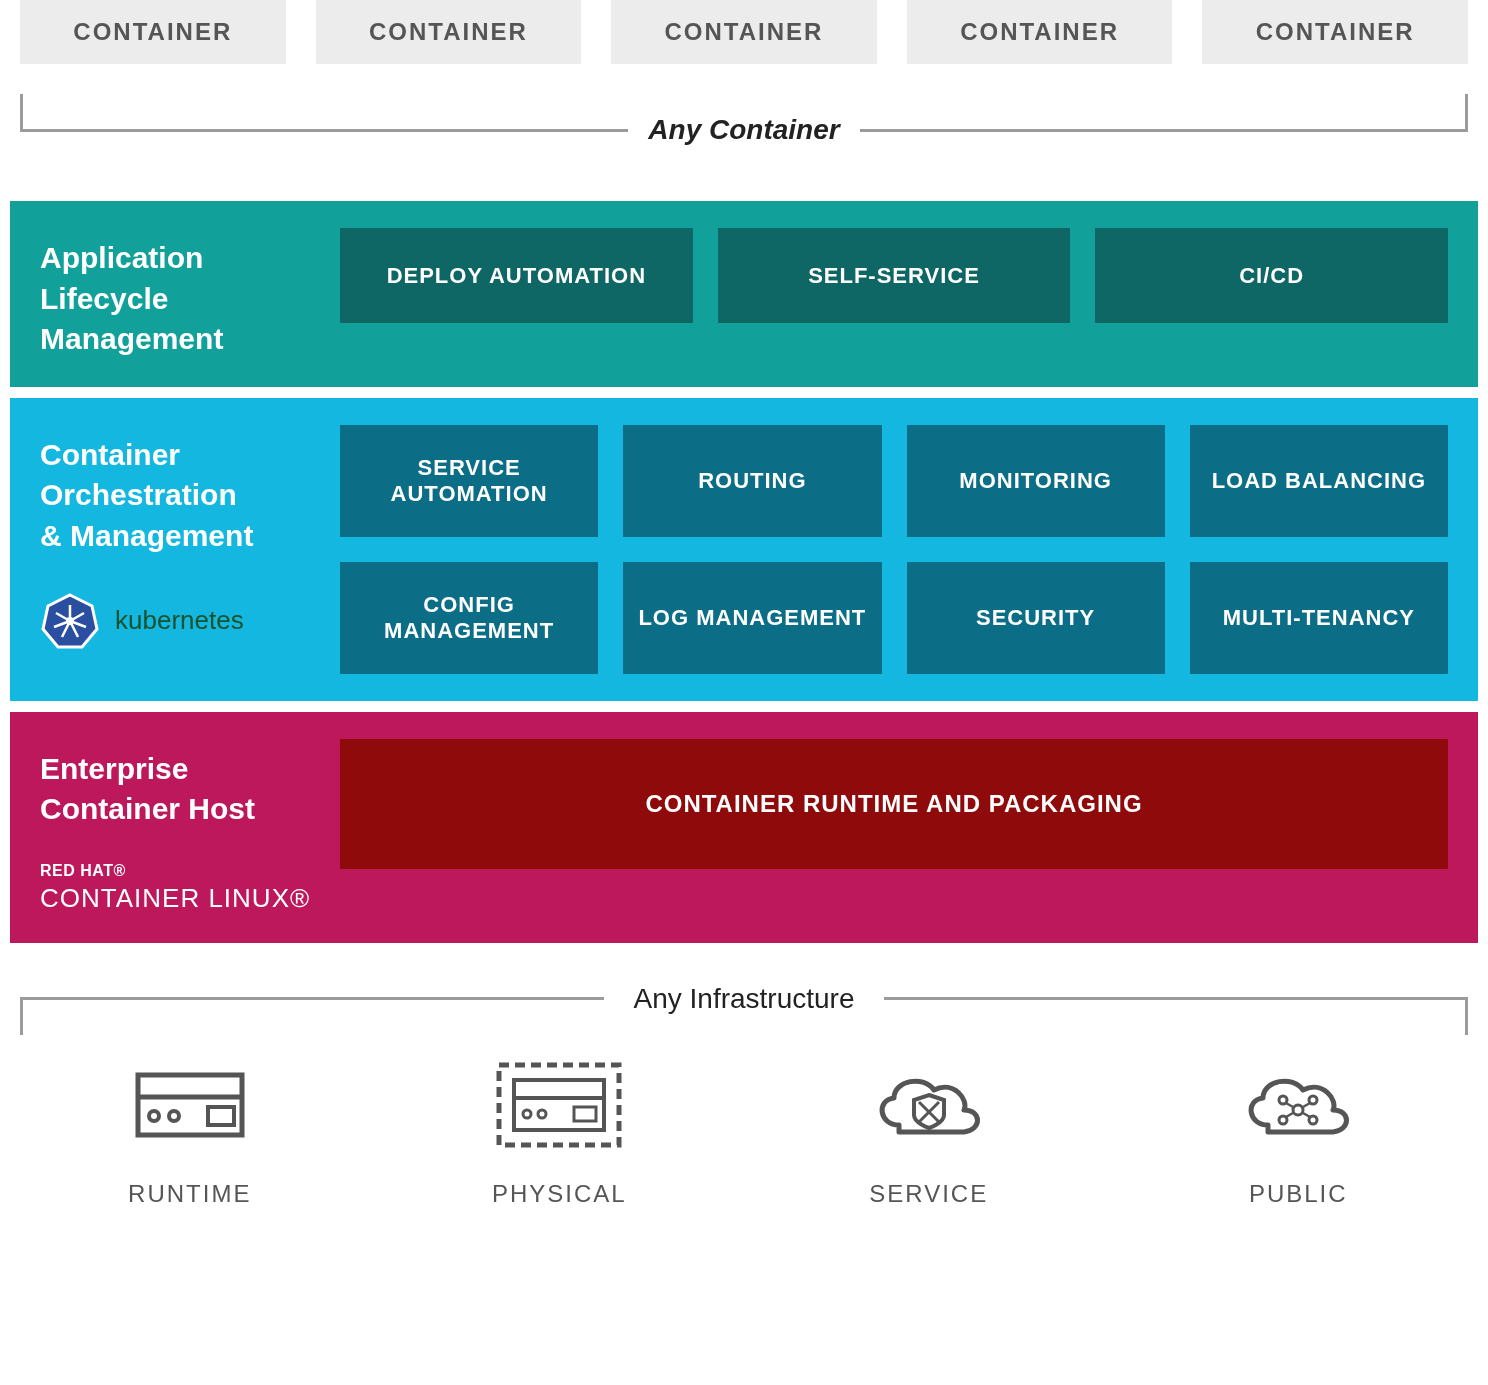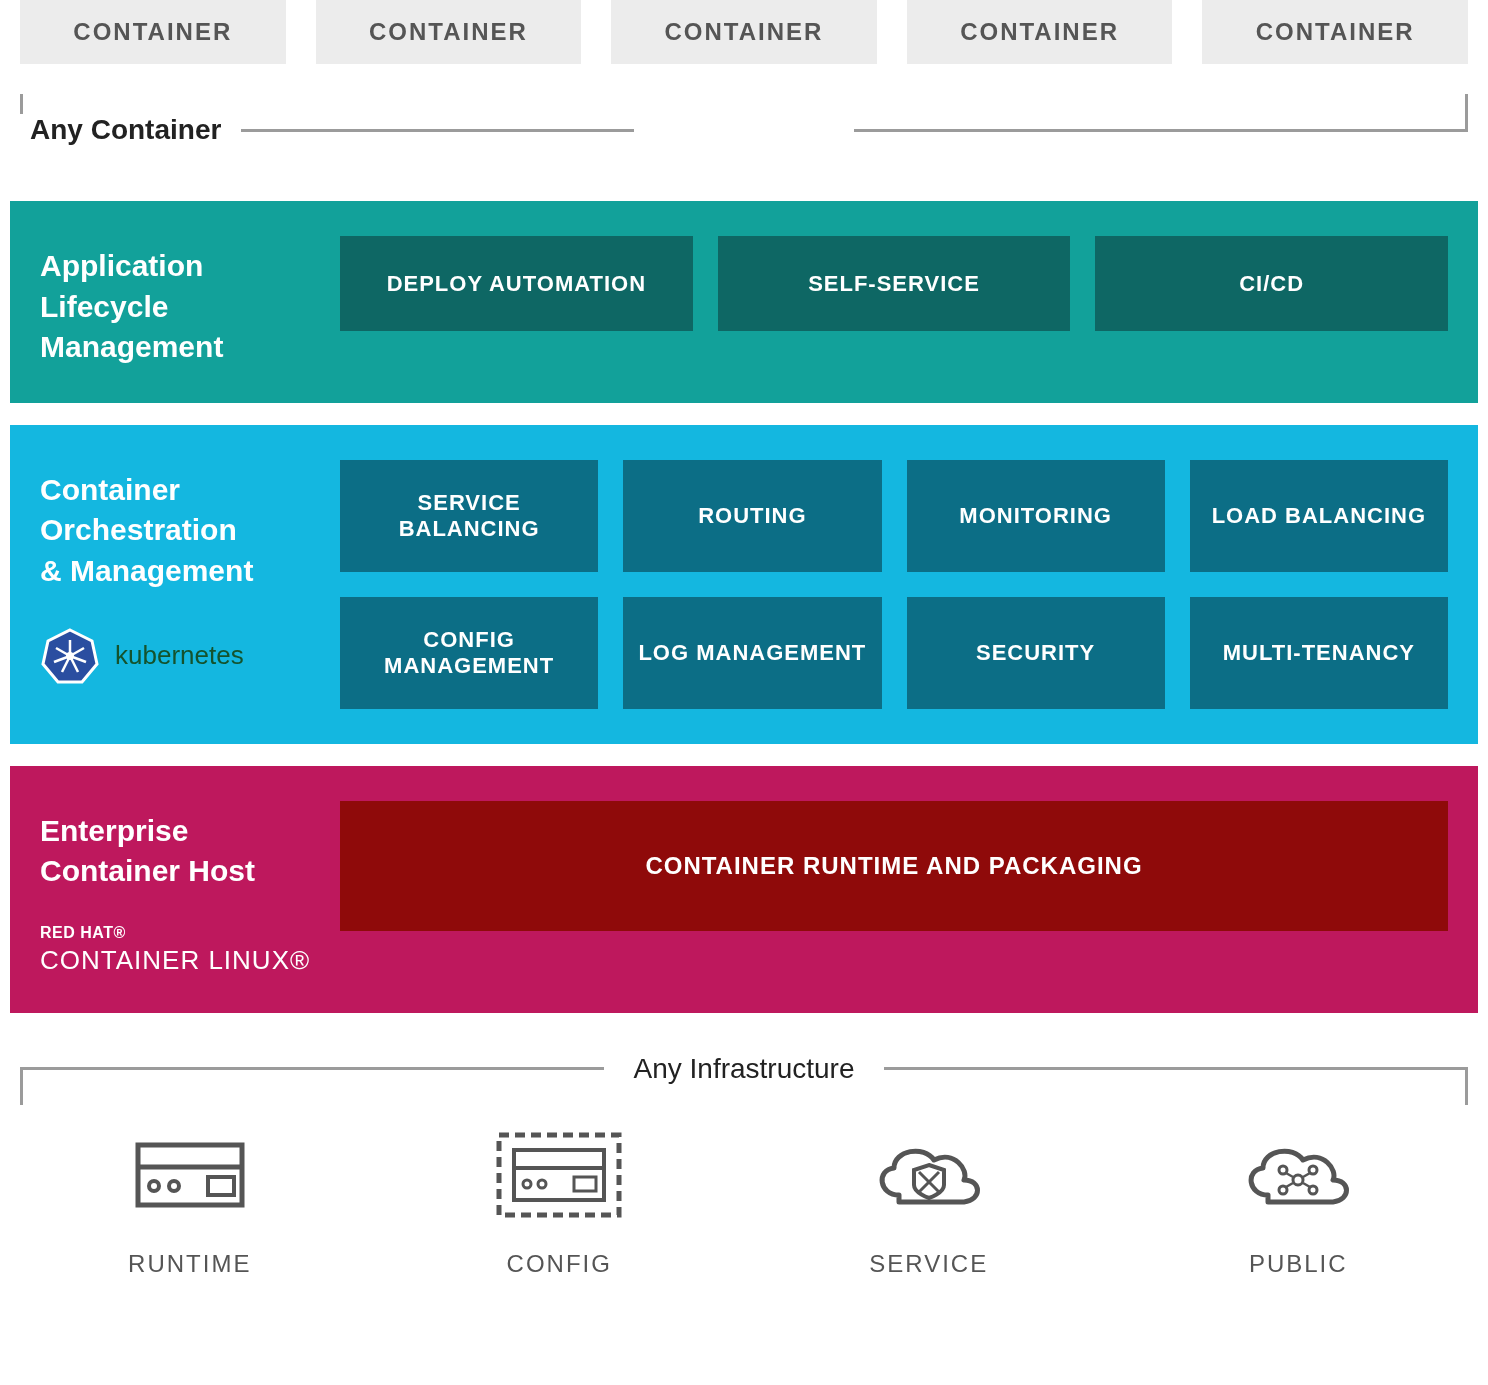--- a/index.html
+++ b/index.html
@@ -20,22 +20,23 @@
   background: #ececec;
   color: #555;
   font-weight: 600;
   letter-spacing: 2px;
   font-size: 24px;
   text-align: center;
   padding: 18px 0;
 }
 .bracket-label {
   position: relative;
-  text-align: left;
+  text-align: center;
   margin-bottom: 55px;
+  font-style: italic;
 }
 .bracket-label .line {
   position: absolute;
   top: 50%;
   border-top: 3px solid #9b9b9b;
   width: calc(50% - 120px);
   height: 18px;
 }
 .bracket-label .line.left {
   left: 10px;
@@ -104,22 +105,22 @@
   background: #fff;
   padding: 0 20px;
   font-size: 28px;
   font-weight: 400;
   color: #222;
   position: relative;
   z-index: 1;
 }
 .layer {
   display: flex;
-  padding: 35px 30px;
-  margin-bottom: 22px;
+  padding: 27px 30px;
+  margin-bottom: 11px;
 }
 .layer-title {
   width: 300px;
   color: #fff;
   font-size: 30px;
   font-weight: 600;
   line-height: 1.35;
   padding-top: 10px;
   flex-shrink: 0;
 }
@@ -249,21 +250,21 @@
           <line x1="30" y1="30" x2="22" y2="46"></line>
           <line x1="30" y1="30" x2="14" y2="36"></line>
           <line x1="30" y1="30" x2="16" y2="22"></line>
         </g>
       </svg>
       <span>kubernetes</span>
     </div>
   </div>
   <div class="layer-content">
     <div class="feature-row">
-      <div class="feature-box">SERVICE BALANCING</div>
+      <div class="feature-box">SERVICE AUTOMATION</div>
       <div class="feature-box">ROUTING</div>
       <div class="feature-box">MONITORING</div>
       <div class="feature-box">LOAD BALANCING</div>
     </div>
     <div class="feature-row">
       <div class="feature-box">CONFIG MANAGEMENT</div>
       <div class="feature-box">LOG MANAGEMENT</div>
       <div class="feature-box">SECURITY</div>
       <div class="feature-box">MULTI-TENANCY</div>
     </div>
@@ -309,21 +310,21 @@
     <div class="icon-wrap">
       <svg width="130" height="90" viewBox="0 0 130 90">
         <rect x="5" y="5" width="120" height="80" fill="none" stroke="#555" stroke-width="5" stroke-dasharray="10,6"></rect>
         <rect x="20" y="20" width="90" height="50" fill="none" stroke="#555" stroke-width="4"></rect>
         <line x1="20" y1="38" x2="110" y2="38" stroke="#555" stroke-width="4"></line>
         <circle cx="33" cy="54" r="4" fill="none" stroke="#555" stroke-width="3"></circle>
         <circle cx="48" cy="54" r="4" fill="none" stroke="#555" stroke-width="3"></circle>
         <rect x="80" y="47" width="22" height="14" fill="none" stroke="#555" stroke-width="3"></rect>
       </svg>
     </div>
-    <div class="label">CONFIG</div>
+    <div class="label">PHYSICAL</div>
   </div>
   <div class="infra-item">
     <div class="icon-wrap">
       <svg width="130" height="90" viewBox="0 0 130 90">
         <path d="M35 65 C15 65 12 40 30 38 C30 20 60 15 70 30 C90 20 105 40 100 50 C118 50 118 70 100 72 L35 72 Z" fill="none" stroke="#555" stroke-width="5" stroke-linejoin="round"></path>
         <path d="M65 35 L80 40 L80 55 C80 63 65 68 65 68 C65 68 50 63 50 55 L50 40 Z" fill="none" stroke="#555" stroke-width="4"></path>
         <line x1="55" y1="42" x2="75" y2="62" stroke="#555" stroke-width="3"></line>
         <line x1="75" y1="42" x2="55" y2="62" stroke="#555" stroke-width="3"></line>
       </svg>
     </div>

